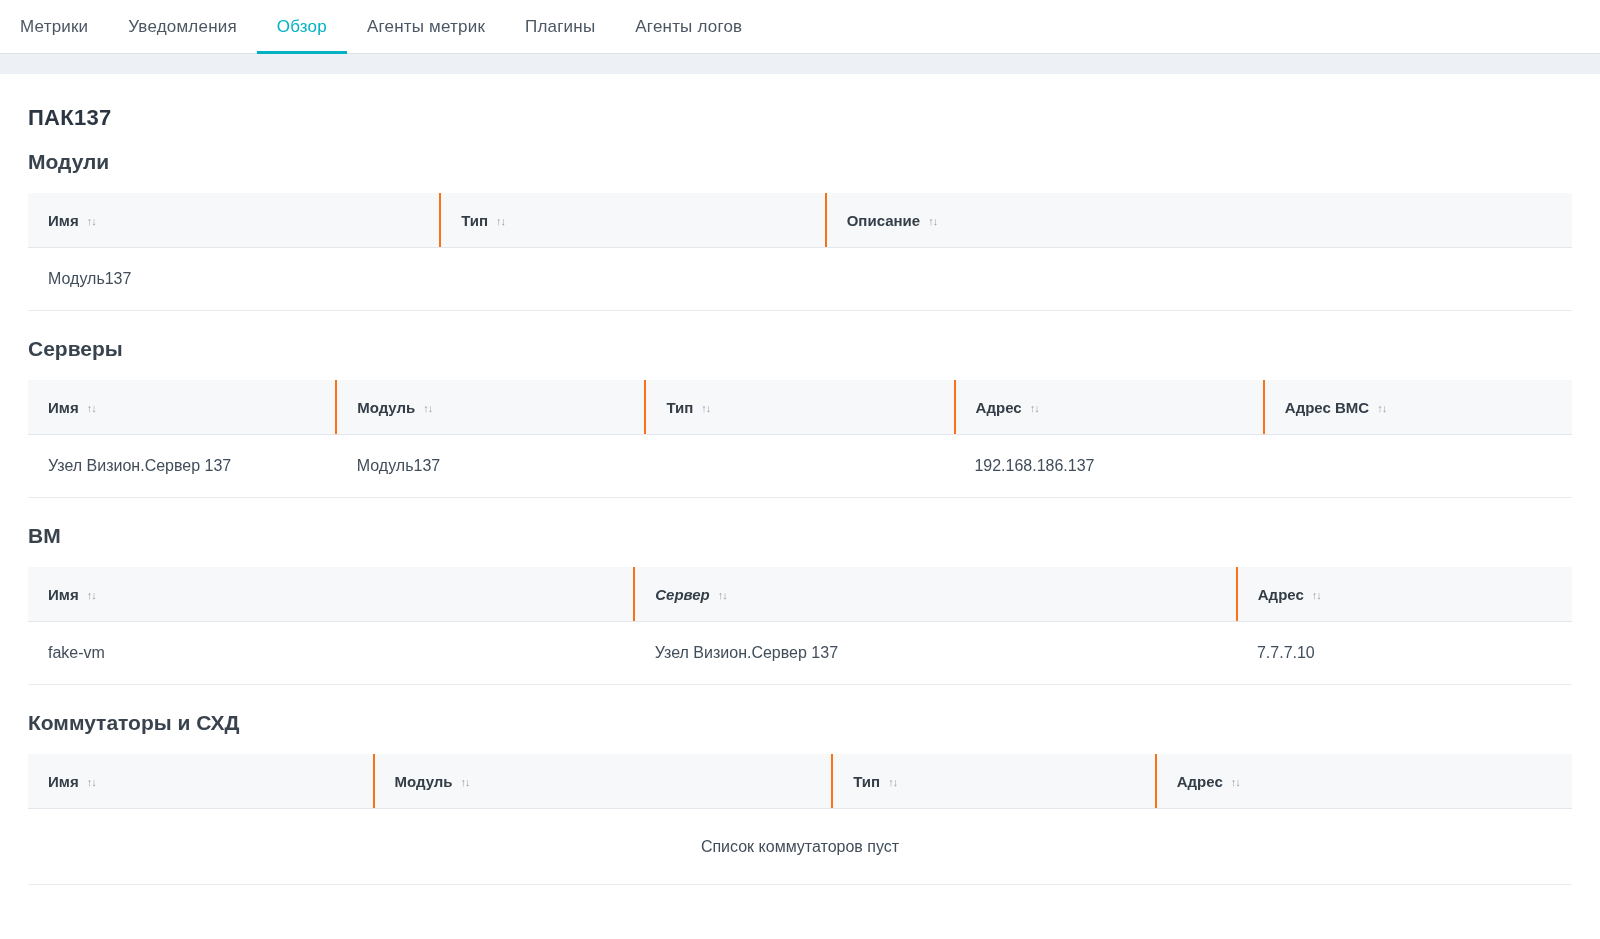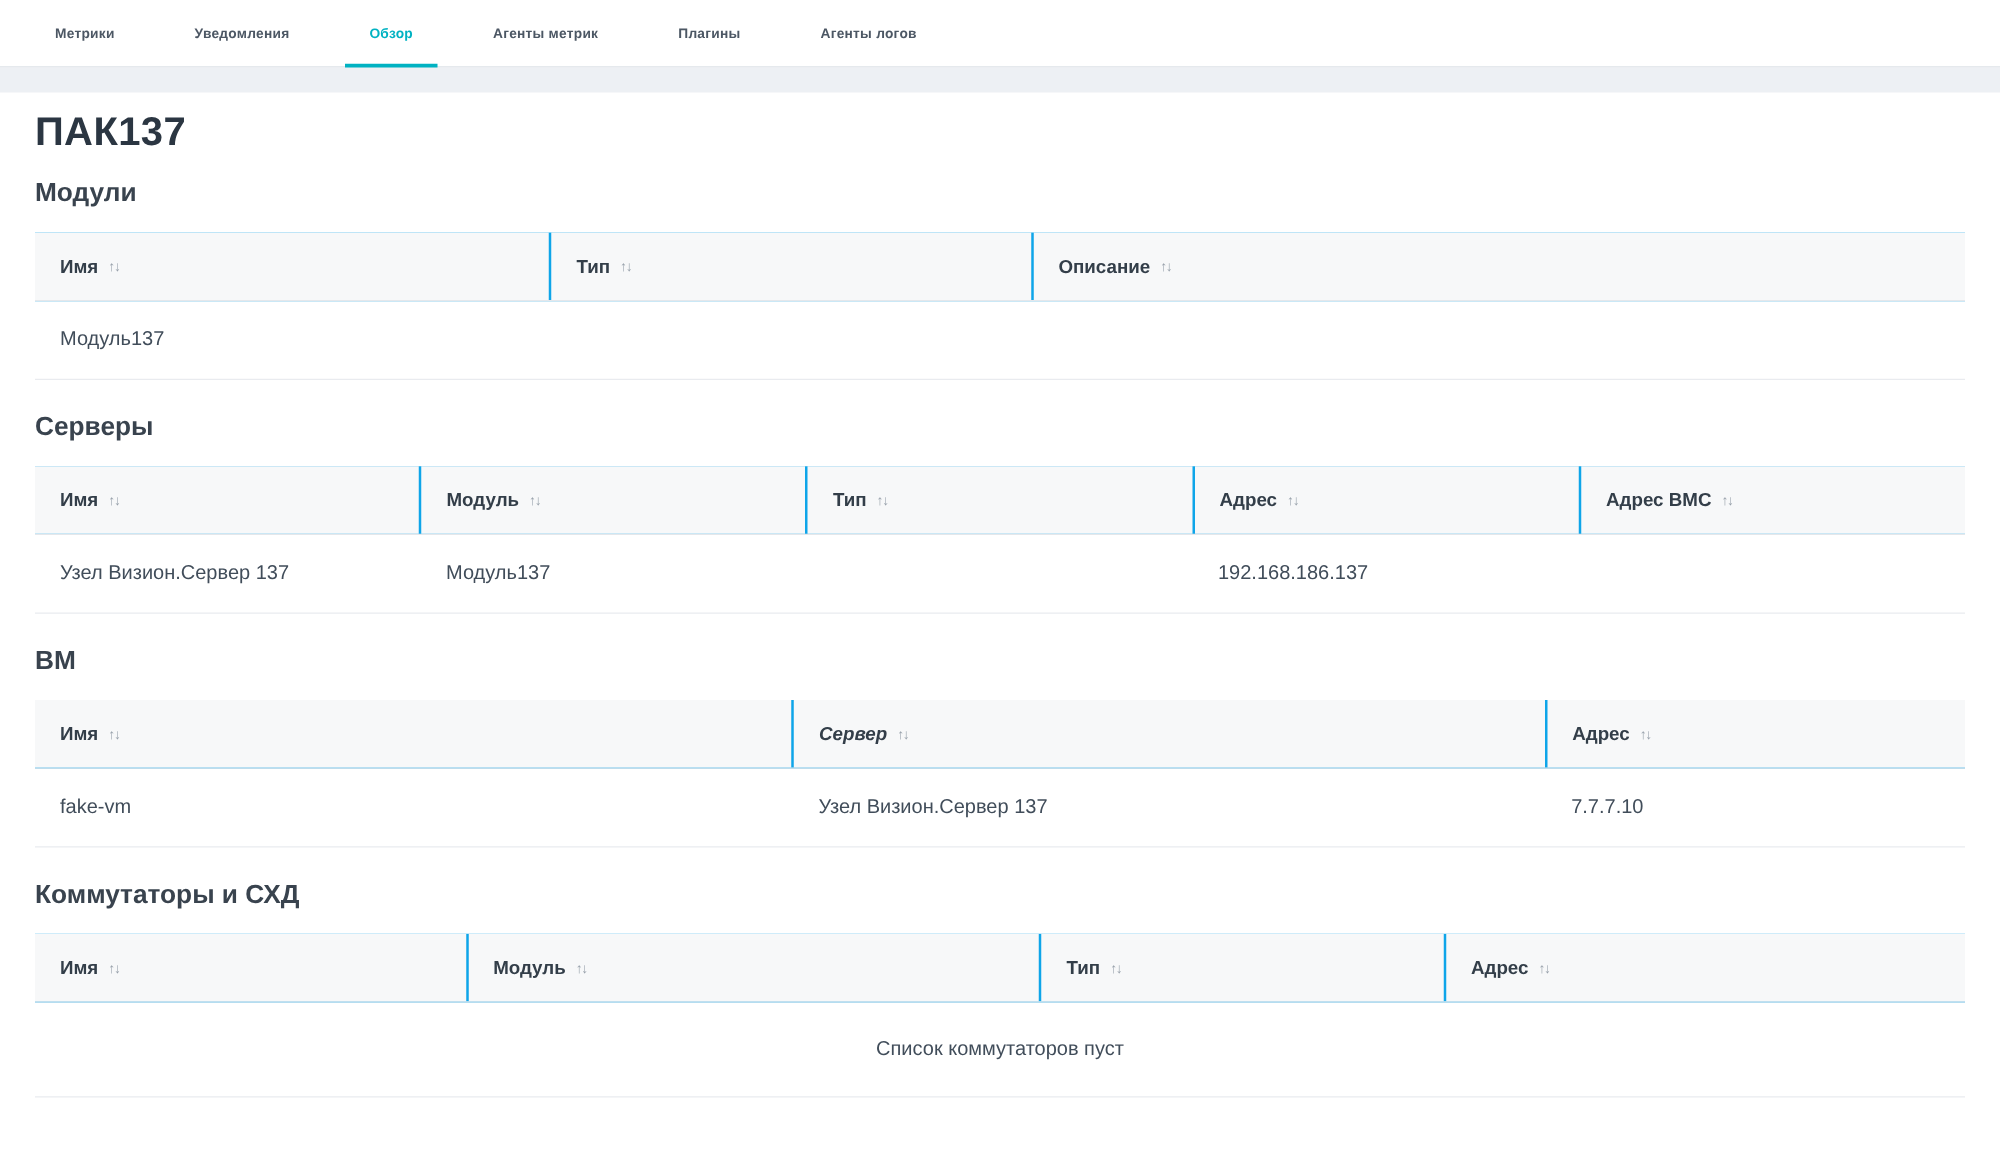--- a/index.html
+++ b/index.html
@@ -28,59 +28,58 @@
     display:flex;
     height:54px;
     background:#fff;
     border-bottom:1px solid var(--tabbar-border);
     position:relative;
   }
   .tab{
     display:flex;
     align-items:center;
     padding:0 20px;
-    font-size:11px;
-    font-weight:700;
+    font-size:17px;
+    font-weight:400;
     color:var(--tab-inactive);
     cursor:pointer;
     position:relative;
     letter-spacing:.2px;
     white-space:nowrap;
-    margin-left:24px;
   }
   .tab.active{color:var(--accent);}
   .tab.active::after{
     content:"";
     position:absolute;
     left:0;right:0;bottom:-1px;
     height:3px;
     background:var(--accent);
   }
   .strip{height:20px;background:var(--strip);}
   
   .content{padding:0 28px;}
   .page-title{
-    margin-top:13px;
-    font-size:32px;
+    margin-top:31px;
+    font-size:22px;
     font-weight:700;
     color:var(--text-dark);
     letter-spacing:.3px;
   }
   .section-title{
     font-size:21px;
     font-weight:700;
     color:var(--text-section);
     margin:26px 0 19px;
   }
   .section:first-of-type .section-title{margin-top:19px;}
   
   .table{width:100%;}
   .thead{
     display:flex;
-    background:#0ea5e9;
+    background:#f97316;
     border-bottom:1px solid var(--header-border);
   }
   .th{
     background:var(--header-bg);
     height:54px;
     display:flex;
     align-items:center;
     padding:0 20px;
     font-size:15px;
     font-weight:700;

